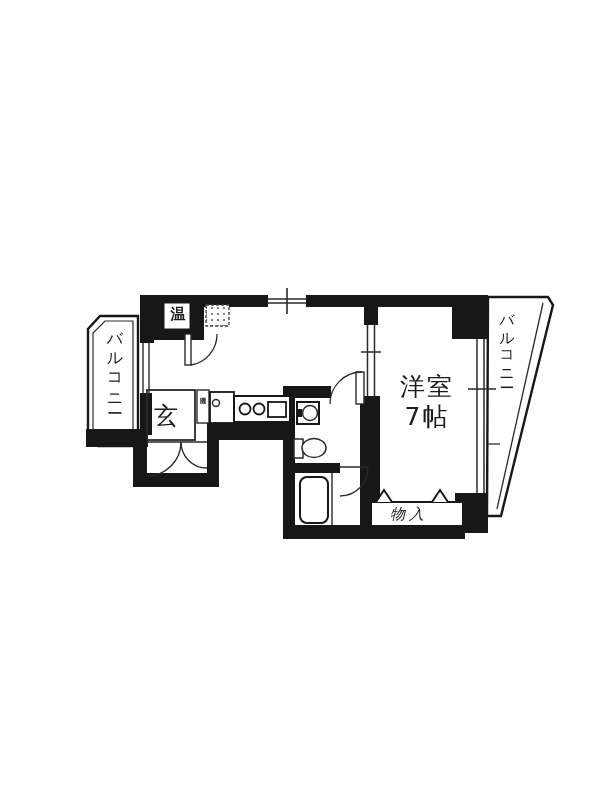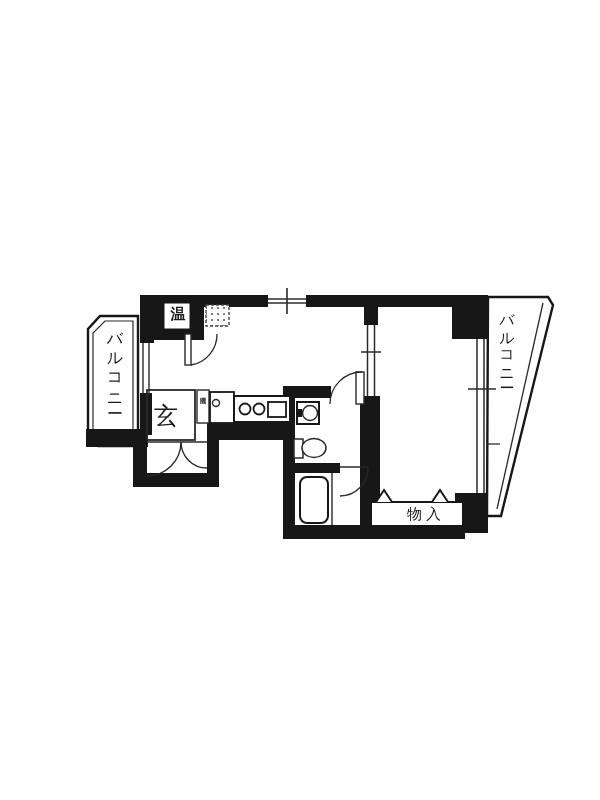--- a/index.html
+++ b/index.html
@@ -3,21 +3,21 @@
 <meta charset="utf-8">
 <style>
   html,body{margin:0;padding:0;background:#ffffff;}
   body{width:600px;height:800px;position:relative;font-family:"DejaVu Sans",sans-serif;}
   .canvas{position:absolute;left:0;top:0;width:600px;height:800px;background:#ffffff;overflow:hidden;}
   svg{position:absolute;left:0;top:0;}
   .lbl{position:absolute;color:#1b1b1b;white-space:nowrap;}
   .lbl-dk{left:233px;top:333px;width:100px;text-align:center;font-size:25px;letter-spacing:2px;}
   .lbl-yo{left:377px;top:372px;width:100px;text-align:center;font-size:25px;line-height:30px;letter-spacing:2px;}
   .lbl-gen{left:144px;top:400px;width:44px;text-align:center;font-size:24px;}
-  .lbl-mono{left:373px;top:505px;width:72px;text-align:right;font-size:15px;letter-spacing:4px;}
+  .lbl-mono{left:373px;top:505px;width:72px;text-align:center;font-size:15px;letter-spacing:4px;font-style:italic;}
   .lbl-on{left:164px;top:305px;width:28px;text-align:center;font-size:15px;font-weight:bold;}
   .vtext{writing-mode:vertical-rl;text-orientation:mixed;}
   .lbl-balL{left:104px;top:320px;height:115px;font-size:16px;letter-spacing:3px;}
   .lbl-balR{left:497px;top:303px;height:130px;font-size:15px;letter-spacing:2px;}
   .lbl-wash{left:198px;top:392px;height:30px;font-size:6.5px;letter-spacing:0;color:#333;}
 </style>
 </head>
 <body>
 
 <div class="canvas">
@@ -130,20 +130,24 @@
   <line x1="332" y1="473" x2="332" y2="525" stroke="#2a2a2a" stroke-width="1.4"></line>
   <rect x="300" y="477" width="28" height="46" rx="7" fill="#ffffff" stroke="#171717" stroke-width="2"></rect>
 
   <g>
     <rect x="371" y="502" width="92" height="24" fill="#ffffff" stroke="#171717" stroke-width="2"></rect>
     <path d="M376,502 L384,490 L392,502" fill="#ffffff" stroke="#171717" stroke-width="2"></path>
     <path d="M432,502 L440,490 L448,502" fill="#ffffff" stroke="#171717" stroke-width="2"></path>
   </g>
 </svg>
 
+<div class="lbl lbl-yo">
+  <div>洋室</div>
+  <div>7帖</div>
+</div>
 <div class="lbl lbl-gen">玄</div>
 <div class="lbl lbl-mono">物入</div>
 <div class="lbl lbl-on">温</div>
 <div class="lbl vtext lbl-balL">バルコニー</div>
 <div class="lbl vtext lbl-balR">バルコニー</div>
 <div class="lbl vtext lbl-wash">洗濯機</div>
 
 </div>
 
 </body></html>

